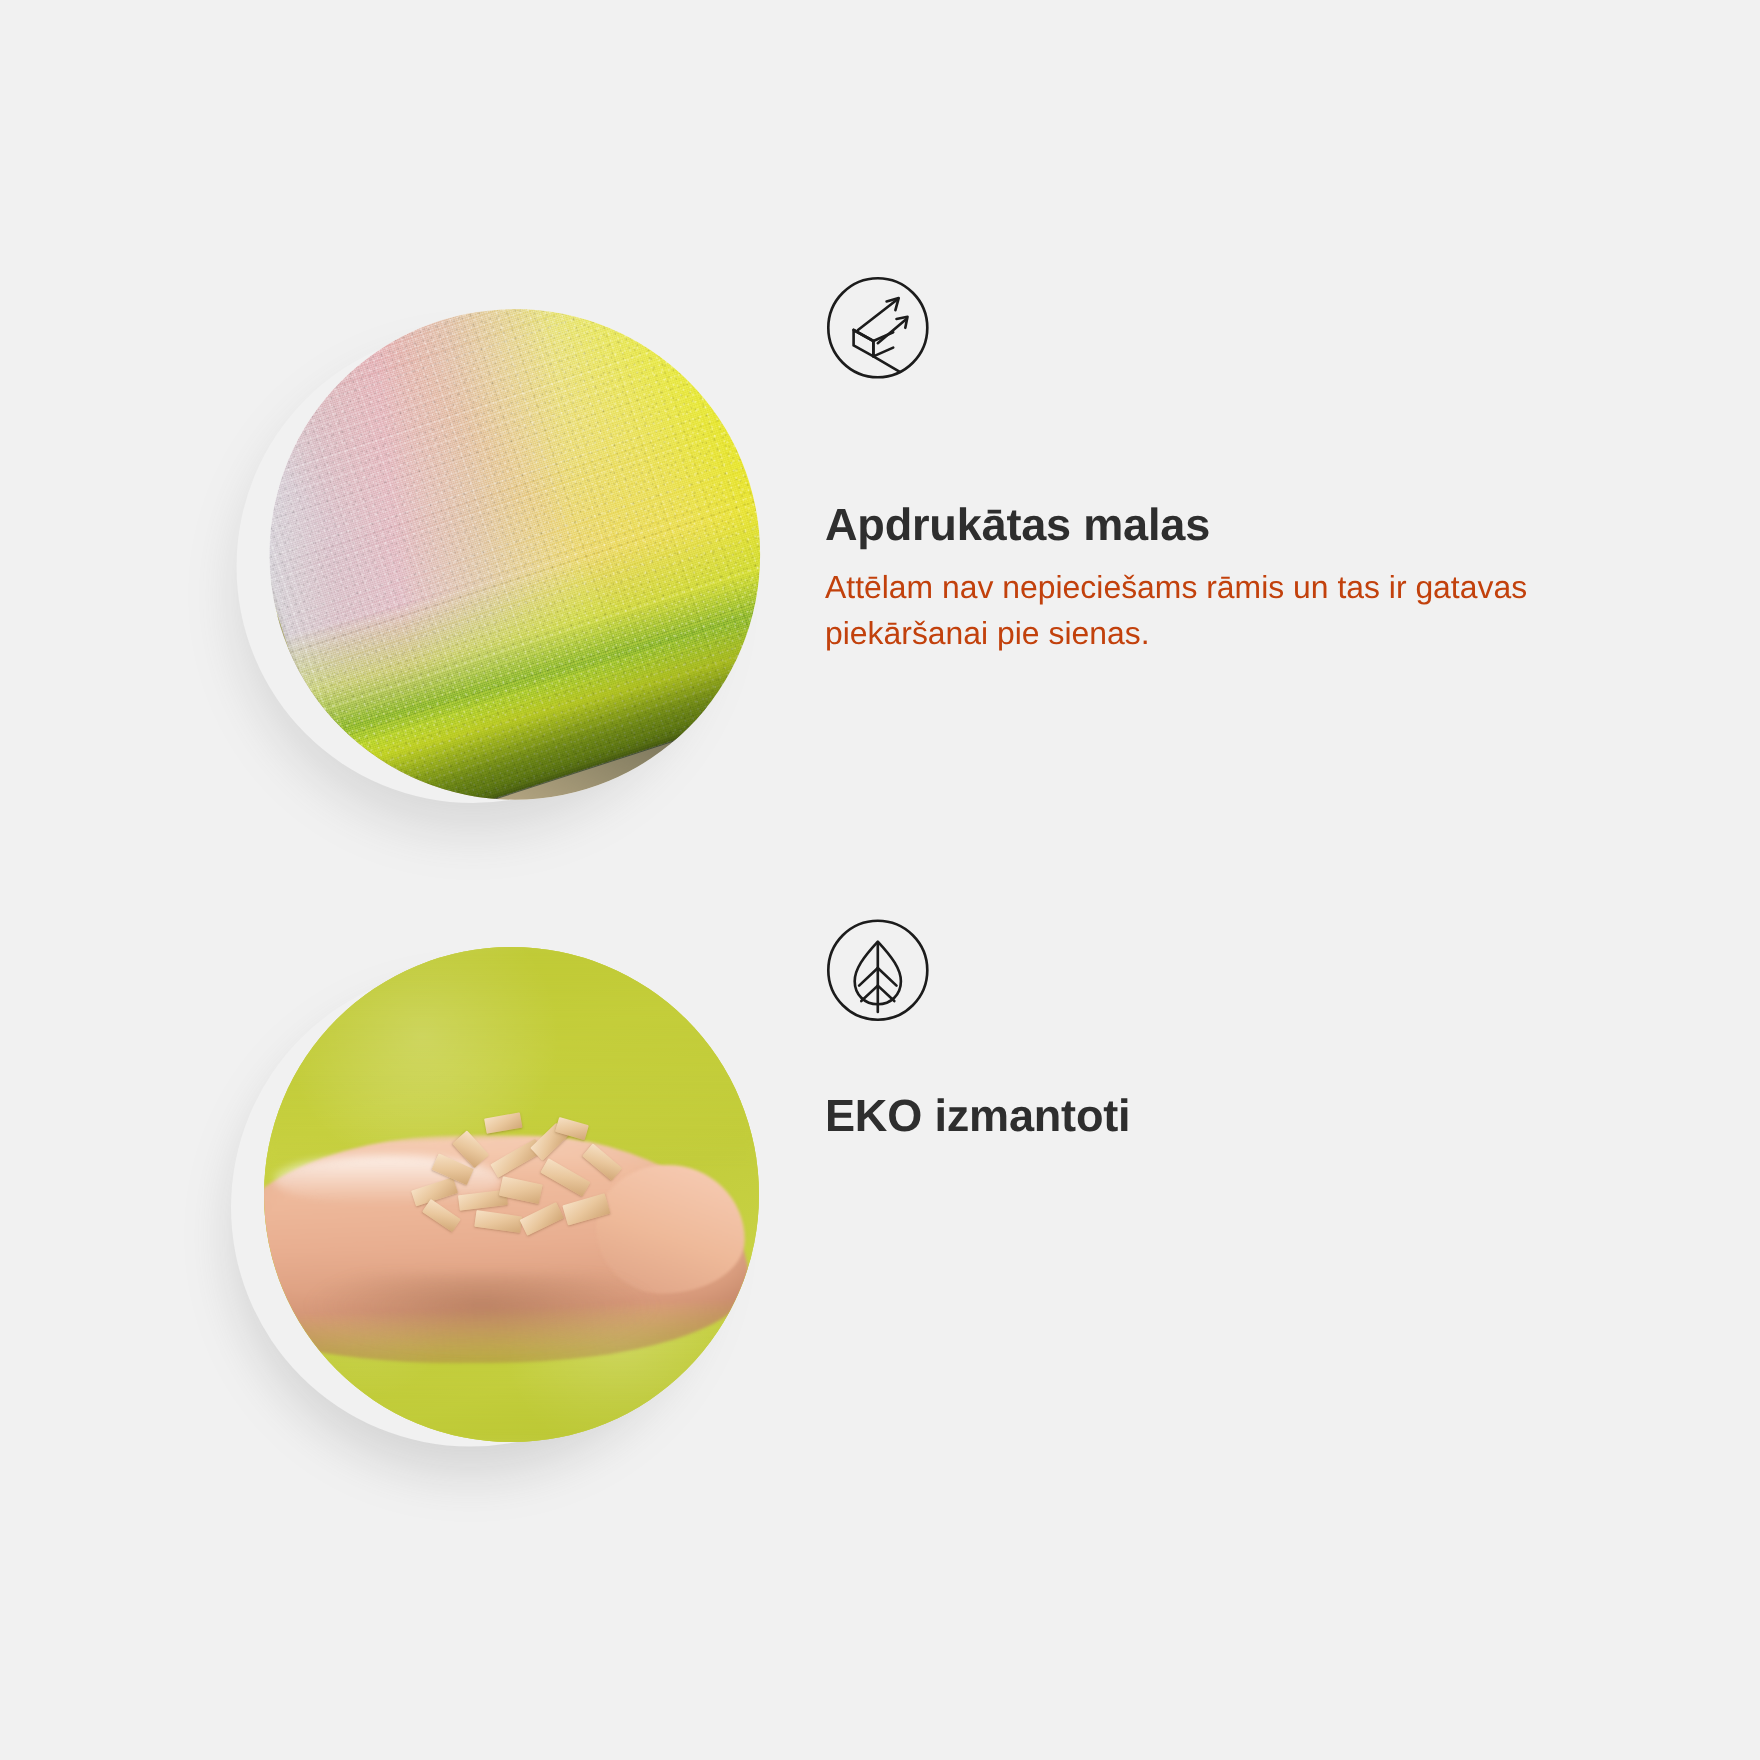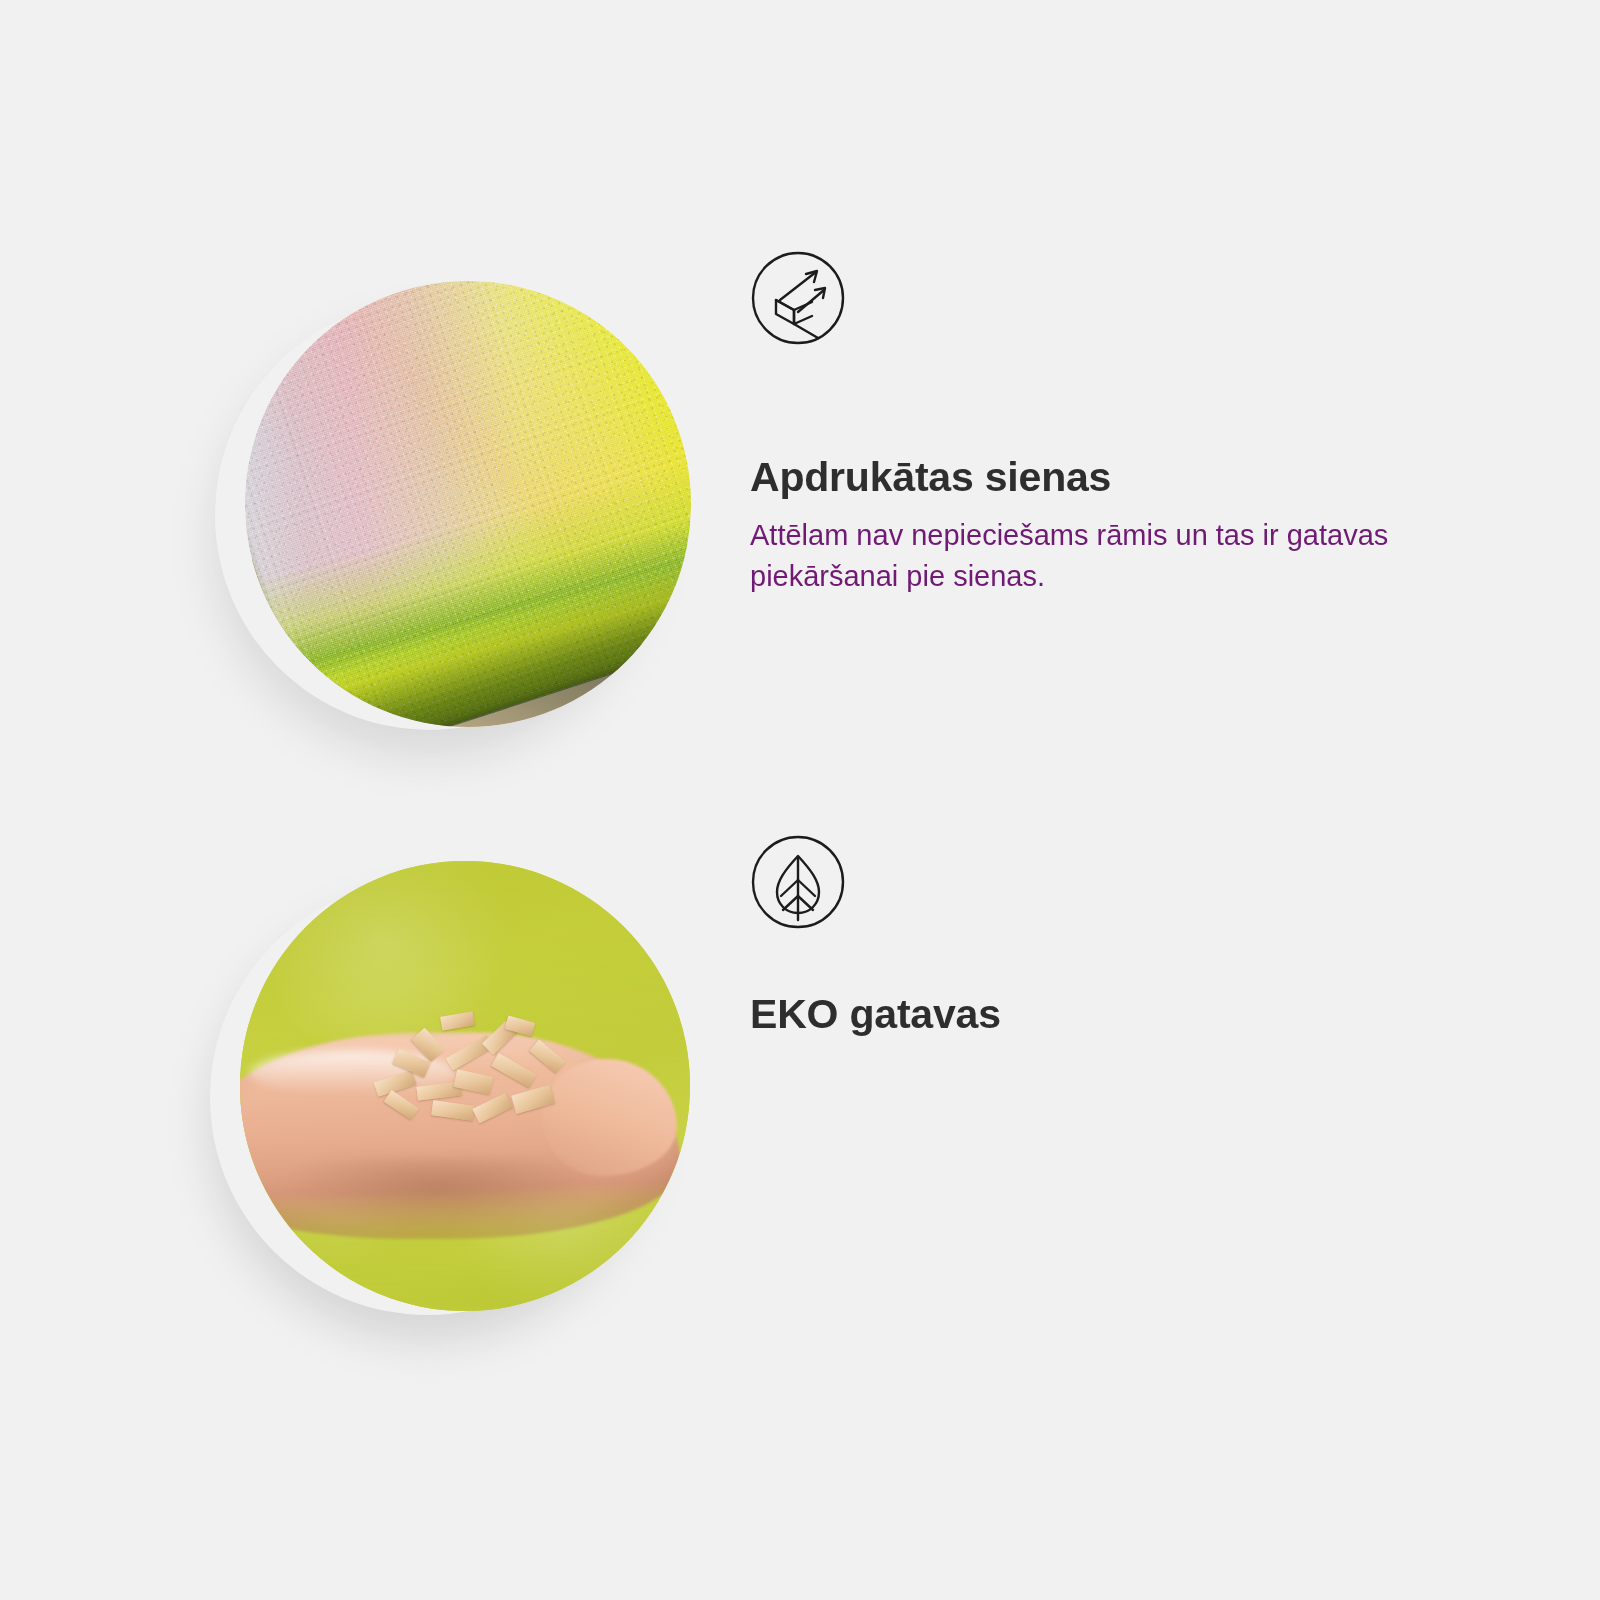--- a/index.html
+++ b/index.html
@@ -275,21 +275,21 @@
     line-height: 1.12;
     font-weight: 700;
     color: #2e2e2e;
     letter-spacing: -0.2px;
   }
   .feature-desc {
     margin: 14px 0 0 0;
     font-size: 29px;
     line-height: 1.42;
     font-weight: 400;
-    color: #701a75;
+    color: #c2410c;
     max-width: 715px;
   }
 </style>
 </head>
 <body>
 
 <div class="page">
 
   <section class="feature feature--edges">
 
@@ -319,21 +319,21 @@
 
           <path d="M48 62 L74 40"></path>
           <path d="M65 40 L75 38 L73 48"></path>
 
           <path d="M44 74 L68 88"></path>
         </g>
       </svg>
     </div>
 
     <div class="text-col" style="top:215px;">
-      <h2 class="feature-title">Apdrukātas sienas</h2>
+      <h2 class="feature-title">Apdrukātas malas</h2>
       <p class="feature-desc">Attēlam nav nepieciešams rāmis un tas ir gatavas piekāršanai pie sienas.</p>
     </div>
   </section>
 
   <section class="feature feature--eco">
 
     <div class="media-shadow media-shadow--eco"></div>
 
     <figure class="media media--eco">
       <div class="eco-disc"></div>
@@ -373,17 +373,17 @@
 
           <path d="M48 46 L31 62"></path>
           <path d="M48 46 L65 62"></path>
           <path d="M48 62 L33 76"></path>
           <path d="M48 62 L63 76"></path>
         </g>
       </svg>
     </div>
 
     <div class="text-col" style="top:172px;">
-      <h2 class="feature-title">EKO gatavas</h2>
+      <h2 class="feature-title">EKO izmantoti</h2>
     </div>
   </section>
 
 </div>
 
 </body></html>

